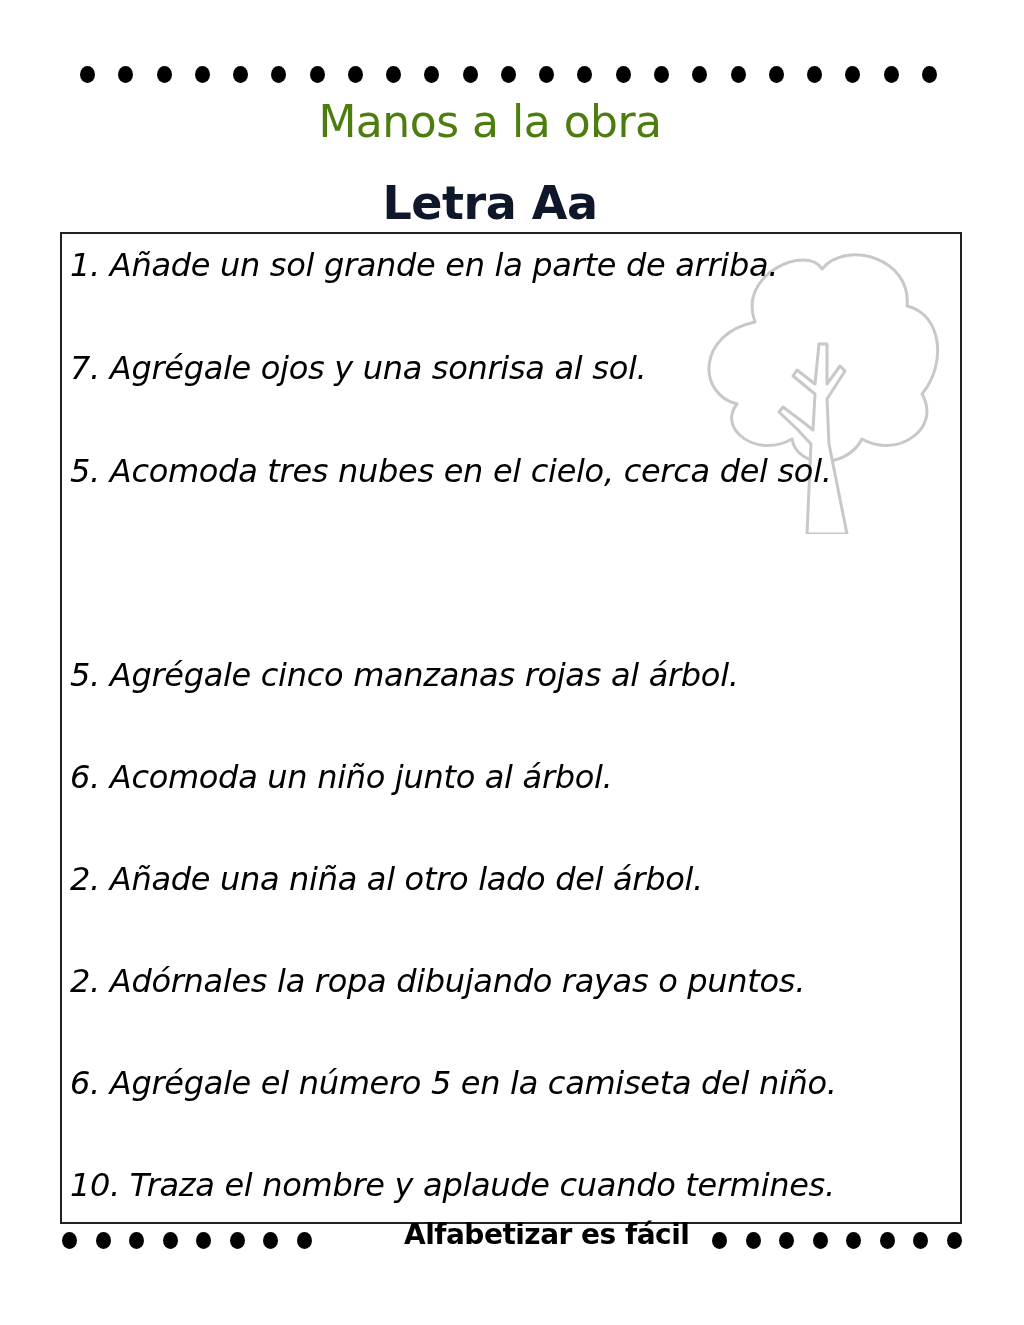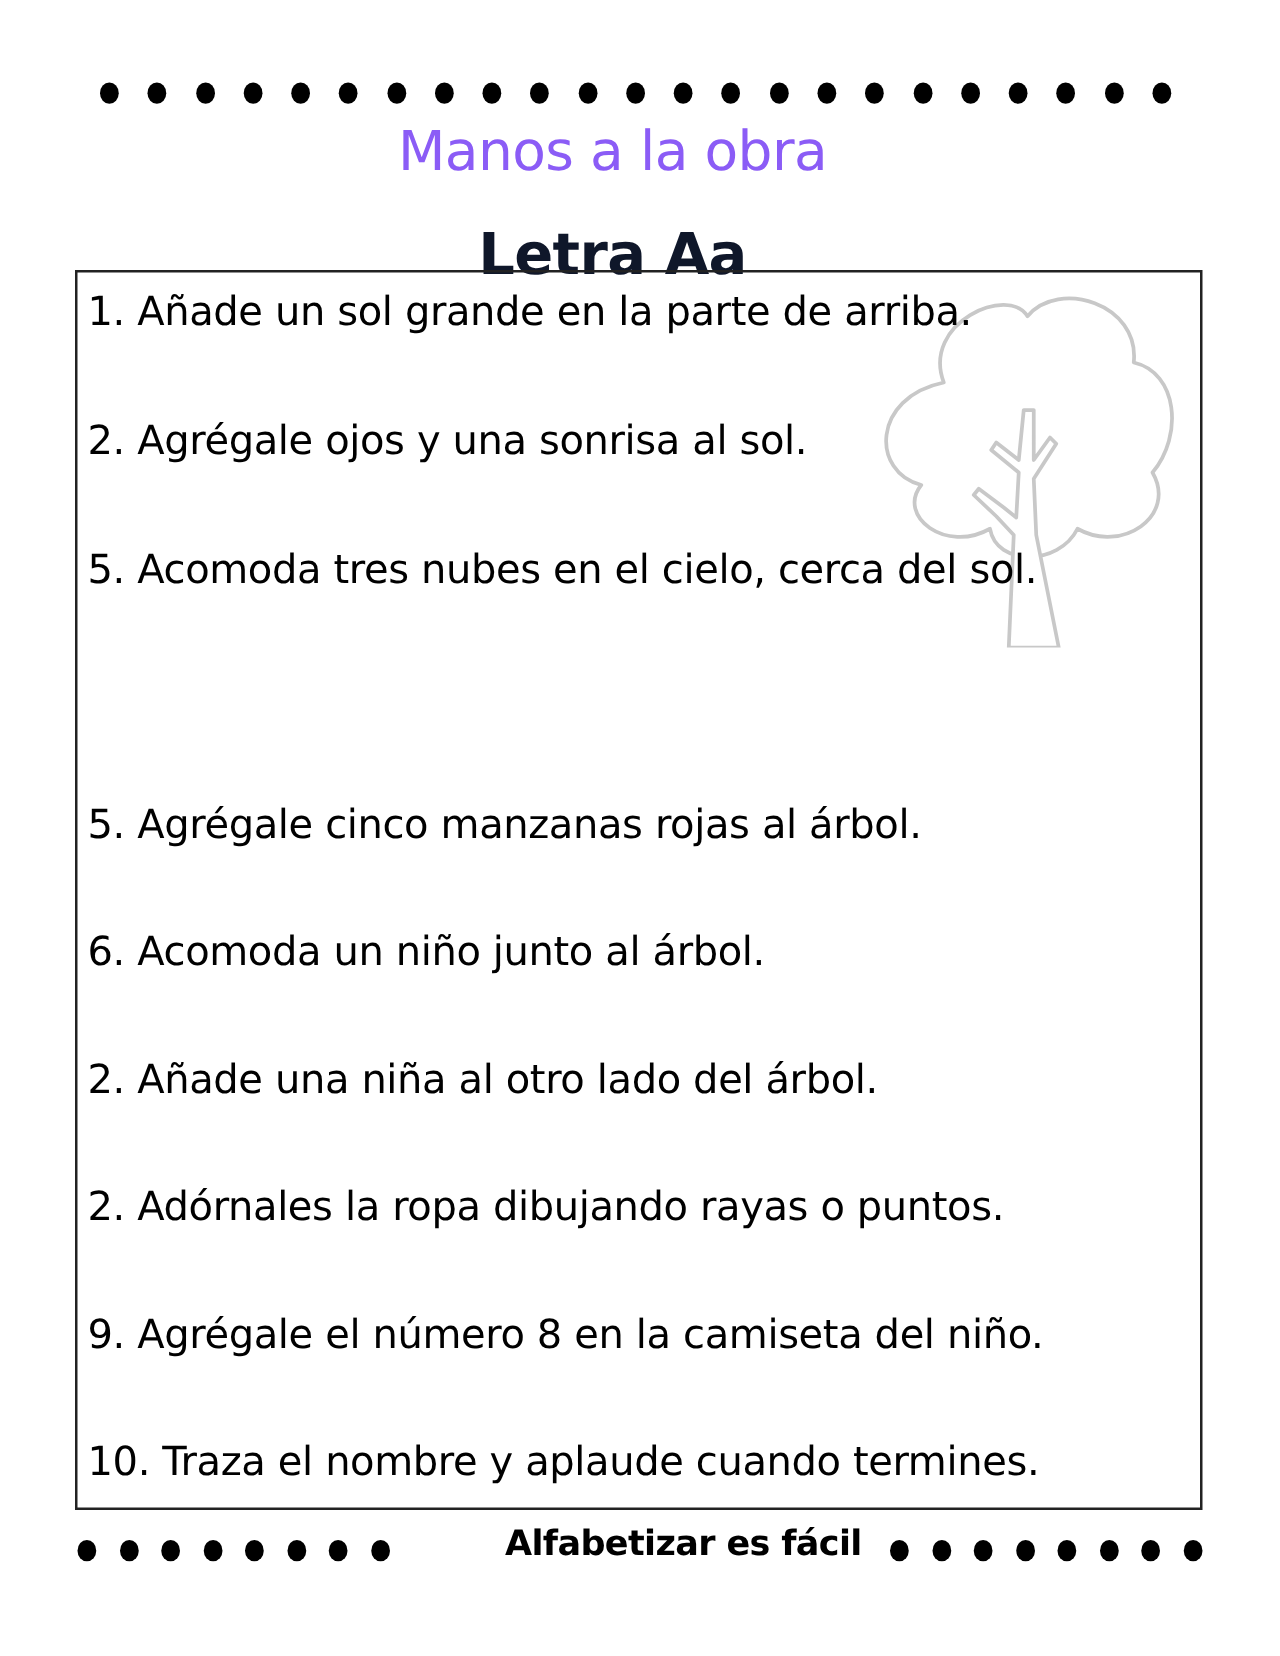--- a/index.html
+++ b/index.html
@@ -1,23 +1,23 @@
 <!DOCTYPE html>
 <html><head>
 <meta charset="utf-8">
 <style>
   html,body{margin:0;padding:0;background:#fff;}
   body{width:1024px;height:1325px;position:relative;overflow:hidden;font-family:"DejaVu Sans",sans-serif;}
   .dots{position:absolute;display:flex;justify-content:space-between;align-items:center;}
   .dot{width:15px;height:17px;border-radius:50%;background:#000;}
   #top-dots{left:80px;top:66px;width:857px;}
   .title{position:absolute;left:0;width:980px;text-align:center;}
-  #title-red{top:96px;font-size:44px;color:#8b5cf6;letter-spacing:-0.5px;}
+  #title-red{top:96px;font-size:44px;color:#4d7c0f;letter-spacing:-0.5px;}
   #title-black{top:160px;font-size:46px;color:#0f172a;font-weight:bold;letter-spacing:-0.5px;margin-top:16px;}
-  #box{position:absolute;left:60px;top:216px;width:902px;height:992px;border:2px solid #222;box-sizing:border-box;}
+  #box{position:absolute;left:60px;top:232px;width:902px;height:992px;border:2px solid #222;box-sizing:border-box;font-style:italic;}
   #tree{position:absolute;left:695px;top:228px;width:245px;height:290px;}
   .item{position:absolute;left:8px;font-size:32px;color:#000;white-space:nowrap;letter-spacing:-0.3px;}
   #footer-left{left:62px;top:1232px;width:250px;}
   #footer-right{left:712px;top:1232px;width:250px;}
   #footer-text{position:absolute;left:356px;top:1218px;font-size:28px;font-weight:bold;color:#000;letter-spacing:-0.5px;margin-left:48px;}
 </style>
 </head>
 <body>
 
 <div id="top-dots" class="dots">
@@ -50,27 +50,27 @@
 <div id="title-black" class="title">Letra Aa</div>
 
 <div id="box">
   <svg id="tree" viewBox="0 0 245 290" style="left:635px;top:10px;">
     <g fill="none" stroke="#c8c8c8" stroke-width="3" stroke-linejoin="round">
       <path d="M58,78 C40,30 110,0 125,25 C150,-5 215,15 210,62 C245,70 250,120 225,150 C245,185 200,215 165,195 C150,225 100,225 95,195 C60,215 20,185 40,160 C0,150 0,90 58,78 Z" fill="#fff"></path>
       <path d="M110,290 L114,200 L100,185 L82,168 L86,163 L106,178 L116,186 L118,150 L96,132 L100,126 L118,140 L122,100 L130,100 L130,140 L143,122 L148,127 L130,155 L132,200 L150,290 Z" fill="#fff"></path>
     </g>
   </svg>
   <div class="item" style="top:12px;">1. Añade un sol grande en la parte de arriba.</div>
-  <div class="item" style="top:115px;">2. Agrégale ojos y una sonrisa al sol.</div>
+  <div class="item" style="top:115px;">7. Agrégale ojos y una sonrisa al sol.</div>
   <div class="item" style="top:218px;">5. Acomoda tres nubes en el cielo, cerca del sol.</div>
   <div class="item" style="top:422px;">5. Agrégale cinco manzanas rojas al árbol.</div>
   <div class="item" style="top:524px;">6. Acomoda un niño junto al árbol.</div>
   <div class="item" style="top:626px;">2. Añade una niña al otro lado del árbol.</div>
   <div class="item" style="top:728px;">2. Adórnales la ropa dibujando rayas o puntos.</div>
-  <div class="item" style="top:830px;">9. Agrégale el número 8 en la camiseta del niño.</div>
+  <div class="item" style="top:830px;">6. Agrégale el número 5 en la camiseta del niño.</div>
   <div class="item" style="top:932px;">10. Traza el nombre y aplaude cuando termines.</div>
 </div>
 
 <div id="footer-left" class="dots">
     <span class="dot"></span>
     <span class="dot"></span>
     <span class="dot"></span>
     <span class="dot"></span>
     <span class="dot"></span>
     <span class="dot"></span>

